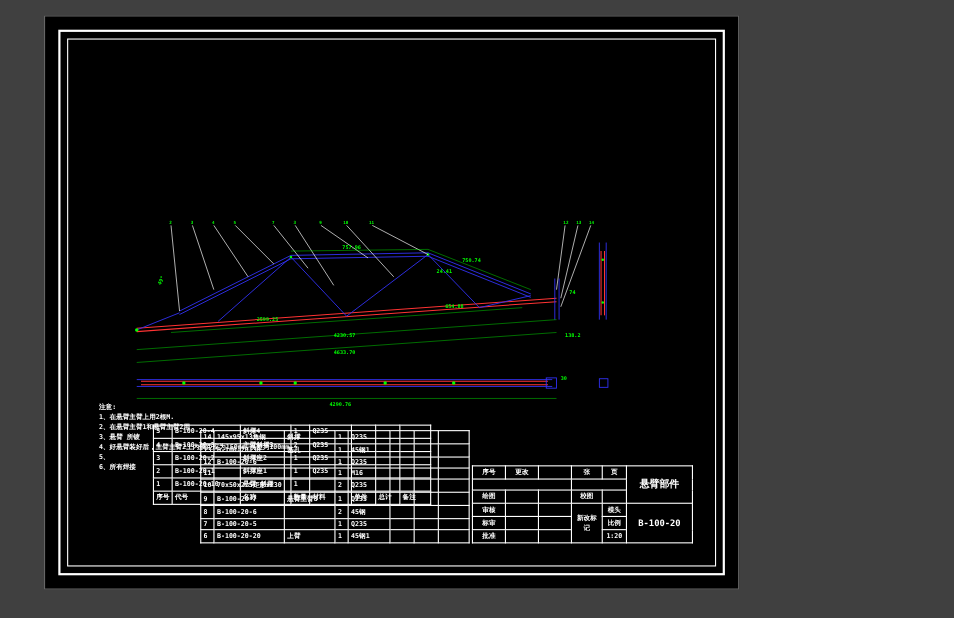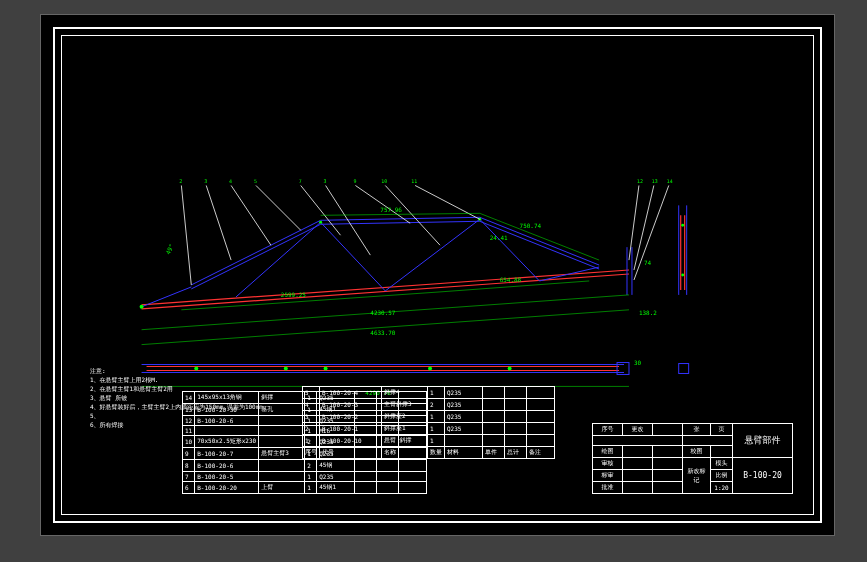--- a/index.html
+++ b/index.html
@@ -9,24 +9,25 @@
       background: #404040;
       font-family: "SimSun", "Microsoft YaHei", monospace;
       font-size: 7px;
       overflow: hidden;
       position: relative;
     }
     .outer-frame {
       position: absolute;
       left: 40px;
       top: 14px;
-      width: 795px;
+      width: 632px;
       height: 522px;
       background: #000;
       border: 1px solid #666;
+      font-weight: bold;
     }
     .border-frame {
       position: absolute;
       inset: 12px;
       border: 2px solid #fff;
     }
     .inner-frame {
       position: absolute;
       inset: 6px;
       border: 1px solid #fff;

